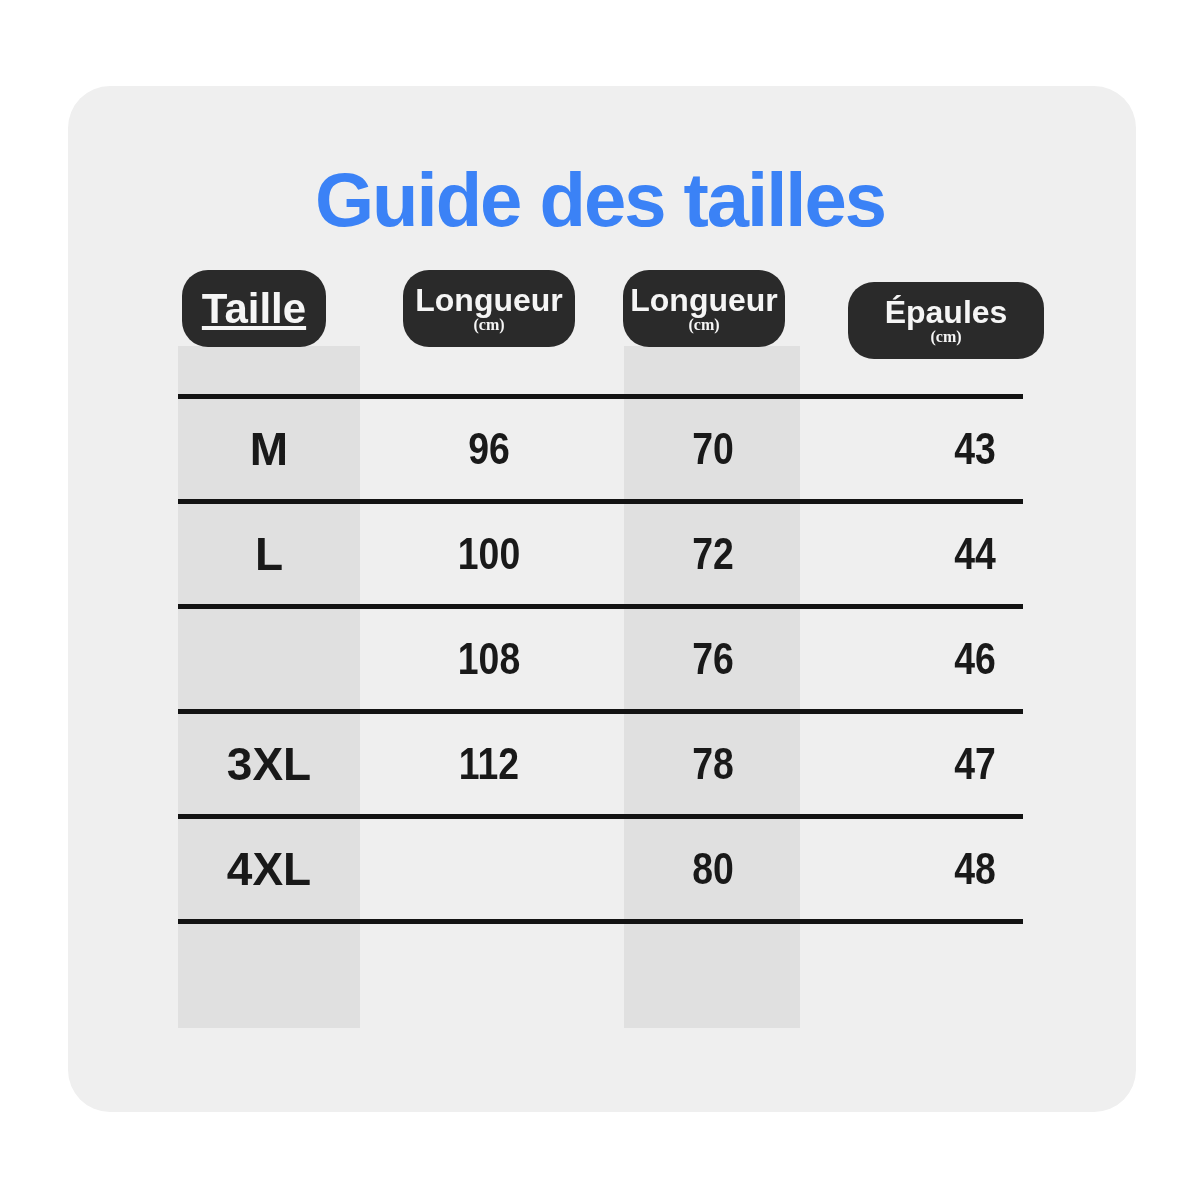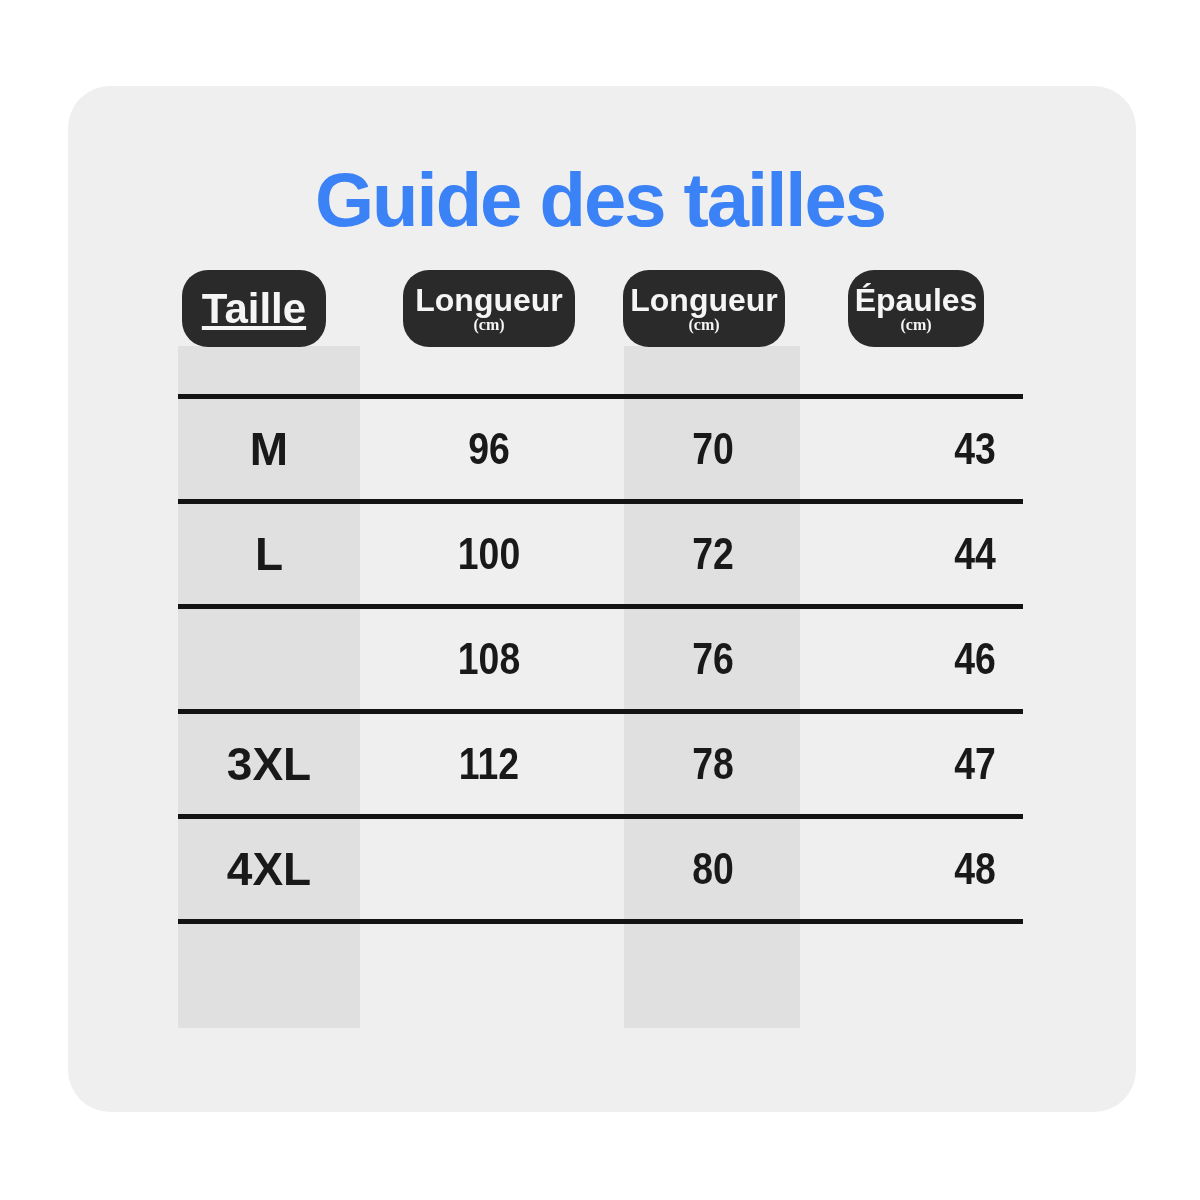--- a/index.html
+++ b/index.html
@@ -49,21 +49,21 @@
     align-items: center;
     justify-content: center;
     box-sizing: border-box;
   }
   .pill .label { font-weight: 700; font-size: 32px; line-height: 1.08; }
   .pill .unit  { font-weight: 700; font-size: 16px; line-height: 1.05; font-family: Liberation Serif, serif; }
   .pill.p-taille   { left: 182px; width: 144px; text-decoration: underline; }
   .pill.p-taille .label { font-size: 42px; }
   .pill.p-poitrine { left: 403px; width: 172px; }
   .pill.p-longueur { left: 623px; width: 162px; }
-  .pill.p-epaules  { left: 848px; width: 136px; }
+  .pill.p-epaules  { left: 848px; width: 196px; margin-top: 12px; }
 
   .size-table {
     position: absolute;
     left: 178px; top: 394px;
     width: 845px;
     border-top: 5px solid #131313;
   }
   .t-row {
     position: relative;
     height: 105px;

